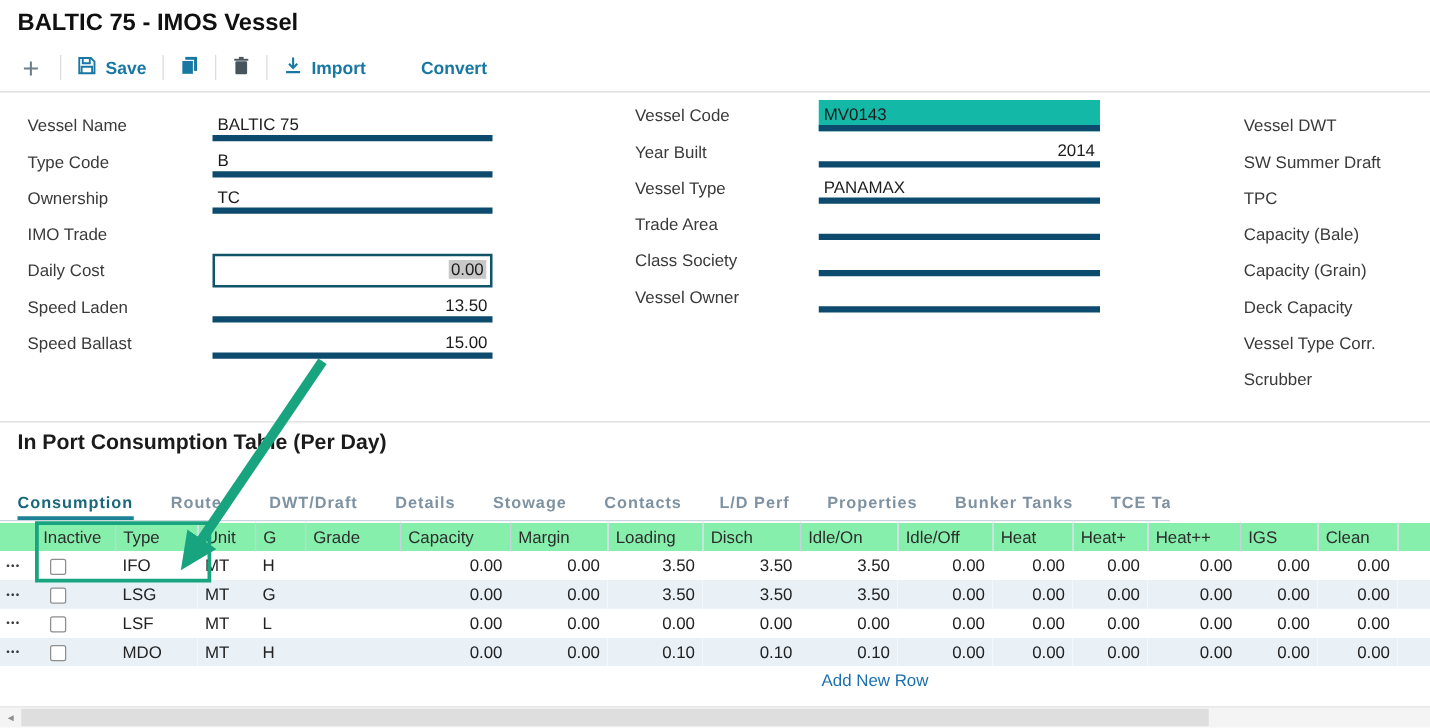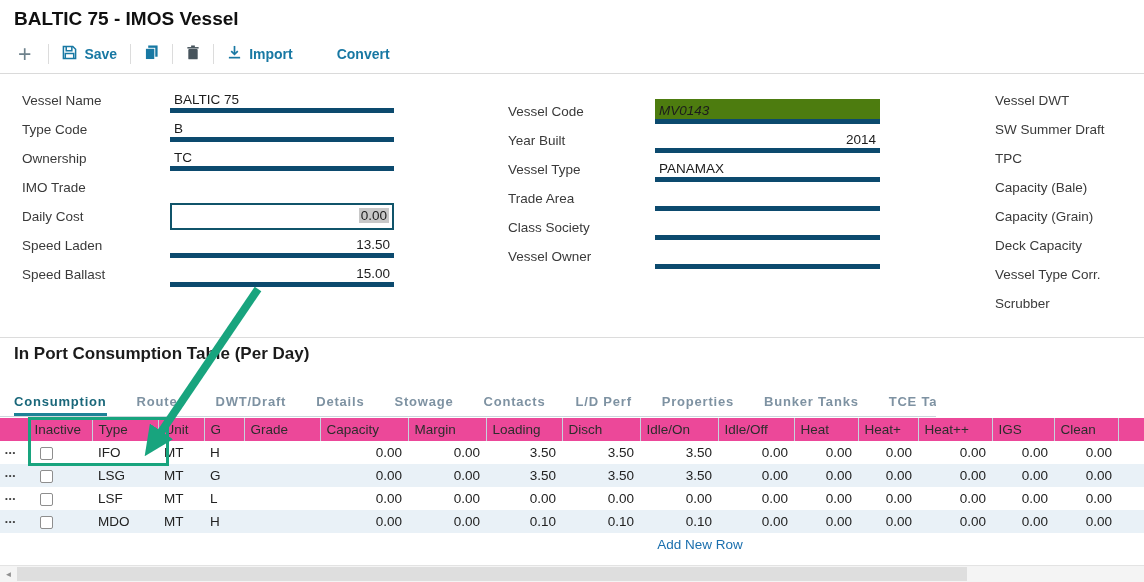--- a/index.html
+++ b/index.html
@@ -12,42 +12,42 @@
   
   .toolbar{position:absolute;top:40px;left:14px;height:28px;display:flex;align-items:center;}
   .tb-btn{display:flex;align-items:center;gap:7px;color:#1878a3;font-weight:bold;font-size:14px;cursor:pointer;}
   .tb-add{color:#6e828c;font-size:23px;font-weight:400;line-height:22px;padding:0 4px;cursor:pointer;}
   .tb-sep{width:1px;height:20px;background:#dcdcdc;margin:0 13px;}
   .tb-convert{margin-left:44px;}
   .toolbar-line{position:absolute;top:73px;left:0;width:1144px;height:1px;background:#dadada;}
   
   .fcol{position:absolute;}
   .fcol1{left:22px;top:86px;width:372px;}
-  .fcol2{left:508px;top:97px;width:372px;}
+  .fcol2{left:508px;top:78px;width:372px;}
   .fcol3{left:995px;top:86px;width:149px;}
   .frow{display:flex;align-items:center;height:29px;}
   .flabel{width:148px;flex:none;font-size:13.5px;color:#3a3a3a;}
   .fcol2 .flabel{width:147px;}
   .ffield{flex:1;height:25px;line-height:24px;border-bottom:5px solid #0c4a6e;font-size:13.5px;
           color:#1c1c1c;padding:0 4px;box-sizing:border-box;white-space:nowrap;}
   .ffield.num{text-align:right;}
-  .ffield.readonly{background:#4d7c0f;font-style:italic;}
+  .ffield.readonly{background:#14b8a6;}
   .ffield.focused{border:2px solid #10546a;height:27px;line-height:22px;padding-right:3px;}
   .selval{background:#c8c8c8;padding:0 2px;}
   .form-line{position:absolute;top:337px;left:0;width:1144px;height:1px;background:#dcdcdc;}
   
   .section-title{position:absolute;top:344px;left:14px;font-size:17px;font-weight:bold;color:#1b1b1b;}
   .tabbar{position:absolute;top:389px;left:0;width:936px;height:28px;box-sizing:border-box;
           border-bottom:1px solid #ccd6dd;display:flex;align-items:flex-end;gap:30px;
           padding-left:14px;overflow:hidden;white-space:nowrap;}
   .tab{font-size:13px;font-weight:bold;letter-spacing:0.8px;color:#7e92a2;padding-bottom:7px;cursor:pointer;flex:none;}
   .tab.active{color:#19677a;border-bottom:3px solid #1d8296;padding-bottom:4px;}
   
   .ctable{position:absolute;top:418px;left:0;width:1144px;border-collapse:collapse;table-layout:fixed;font-size:13.5px;}
-  .ctable th{background:#ec4899;font-weight:normal;text-align:left;padding:3px 6px;height:17px;
+  .ctable th{background:#86efac;font-weight:normal;text-align:left;padding:3px 6px;height:17px;
              color:#2d2d2d;border-left:1px solid #c6d3dd;overflow:hidden;}
   .ctable th:first-child{border-left:none;}
   .ctable td{padding:3px 6px;height:17px;overflow:hidden;}
   .ctable tr.alt td{background:#e9f1f7;}
   .ctable td.num{text-align:right;}
   .menu-cell{font-size:8px;letter-spacing:1px;color:#3c3c3c;padding:3px 2px 3px 5px !important;cursor:pointer;}
   .cb-cell{padding-left:12px !important;}
   .checkbox{display:inline-block;width:13px;height:13px;border:1px solid #8e8e8e;border-radius:2px;
             background:#fff;vertical-align:middle;cursor:pointer;box-sizing:border-box;}
   .add-row{position:absolute;top:537px;left:620px;width:160px;text-align:center;font-size:13.5px;color:#1a6fae;cursor:pointer;}

